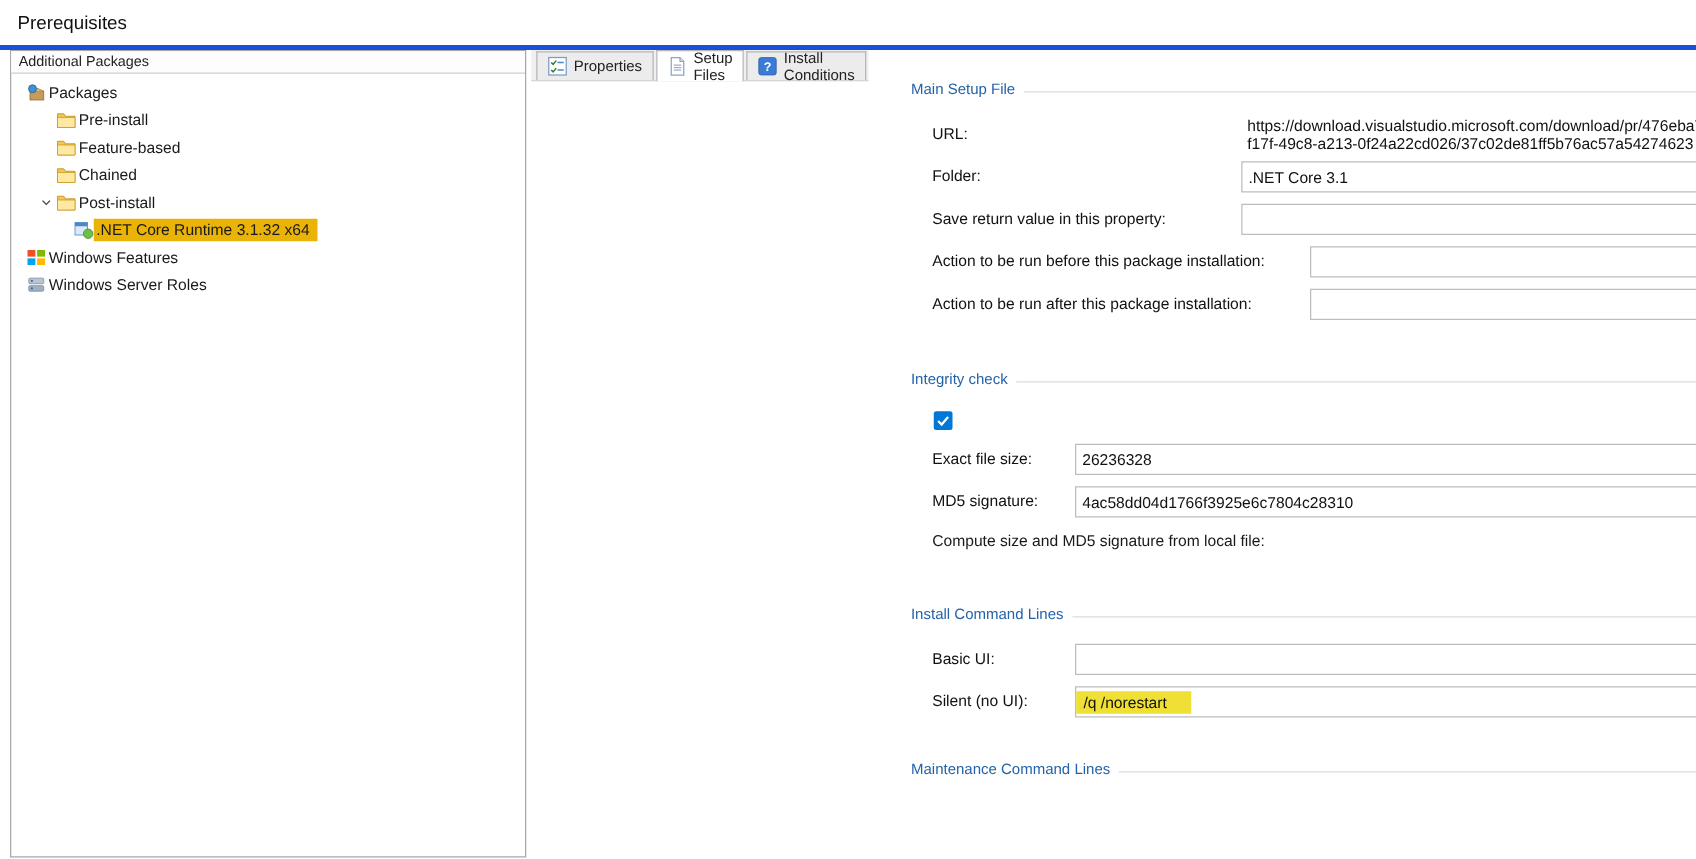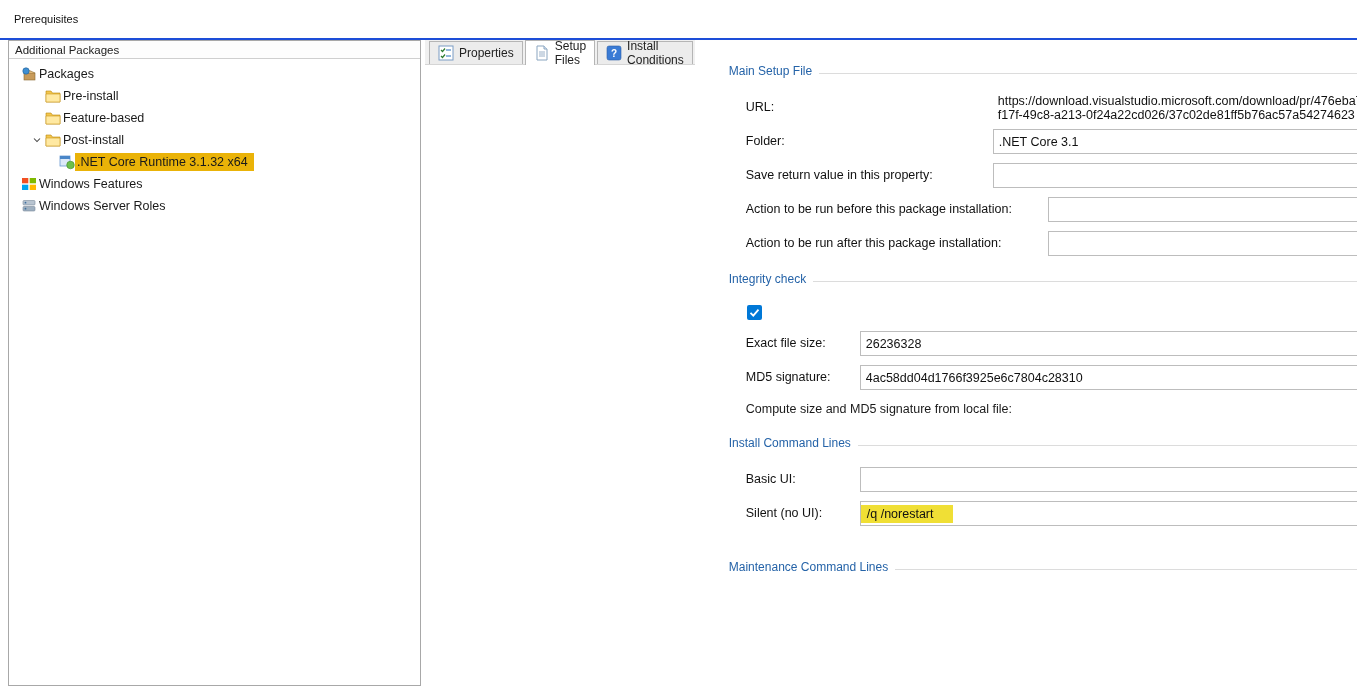--- a/index.html
+++ b/index.html
@@ -1,20 +1,20 @@
 <!DOCTYPE html>
 <html><head>
 <meta charset="utf-8">
 <style>
   html,body{margin:0;padding:0;}
   body{width:1357px;height:687px;overflow:hidden;background:#fff;
        font-family:"Liberation Sans",sans-serif;color:#1a1a1a;position:relative;}
 
-  .titlebar{height:40px;box-sizing:border-box;border-bottom:2px solid #1d4ed8;
-            display:flex;align-items:center;padding-left:14px;font-size:11px;color:#111;}
+  .titlebar{height:40px;box-sizing:border-box;border-bottom:4px solid #1d4ed8;
+            display:flex;align-items:center;padding-left:14px;font-size:15px;color:#111;}
 
   .main{display:flex;height:646px;padding-left:8px;box-sizing:border-box;}
 
   
   .sidebar{width:413px;flex:0 0 413px;border:1px solid #a8a8a8;box-sizing:border-box;background:#fff;}
   .sidebar-header{height:18px;box-sizing:border-box;border-bottom:1px solid #cfcfcf;background:#fdfdfd;
                   font-size:11.5px;display:flex;align-items:center;padding-left:6px;color:#222;}
   .tree{padding-top:4px;}
   .trow{display:flex;align-items:center;height:22px;font-size:12.5px;white-space:nowrap;cursor:default;}
   .trow .rc{display:flex;align-items:center;gap:5px;padding:2px 6px 2px 2px;}
@@ -35,21 +35,21 @@
   .tab{display:flex;align-items:center;gap:5px;height:23px;box-sizing:border-box;padding:0 8px;
        font-size:12px;background:#ececec;border:1px solid #b5b5b5;border-bottom:none;margin-right:2px;
        color:#222;cursor:default;}
   .tab.active{background:#fff;height:25px;margin-bottom:-1px;}
   .tabicon{width:16px;height:16px;}
   .tabicon svg{width:16px;height:16px;display:block;}
 
   .content{flex:1;background:#fff;padding-left:34px;box-sizing:border-box;}
   h2.sec{display:flex;align-items:center;font-size:12px;font-weight:400;color:#2563a8;margin:24px 0 12px 0;}
   h2.sec .rule{flex:1;height:1px;background:#dcdcdc;margin-left:7px;position:relative;top:2px;}
-  h2.sec.gap-lg{margin-top:12px;}
+  h2.sec.gap-lg{margin-top:36px;}
   h2.sec.gap-xl{margin-top:30px;}
 
   .frow{position:relative;height:34px;display:flex;align-items:center;font-size:12.5px;}
   .frow label{margin-left:17px;color:#111;}
   .field{position:absolute;top:5px;height:25px;box-sizing:border-box;right:-30px;
          border:1px solid #bdbdbd;background:#fff;font-size:12.5px;color:#111;
          padding:0 0 0 5px;margin:0;outline:none;font-family:"Liberation Sans",sans-serif;}
   div.field{display:flex;align-items:center;}
   .field.borderless{border:none;background:transparent;}
   .in-a{left:264px;}
@@ -109,20 +109,31 @@
           <svg viewBox="0 0 16 16">
               <path d="M1 3h5l1.5 2H15v9H1z" fill="#f3c64f" stroke="#b8860b" stroke-width="0.6"></path>
               <path d="M1 6h14v8H1z" fill="#ffe9a2" stroke="#c9971c" stroke-width="0.6"></path>
             </svg>
         </span>
         <span class="rc">
             <span>Feature-based</span>
           </span>
       </div>
 
+      <div class="trow lvl1">
+        <span class="ticon">
+          <svg viewBox="0 0 16 16">
+              <path d="M1 3h5l1.5 2H15v9H1z" fill="#f3c64f" stroke="#b8860b" stroke-width="0.6"></path>
+              <path d="M1 6h14v8H1z" fill="#ffe9a2" stroke="#c9971c" stroke-width="0.6"></path>
+            </svg>
+        </span>
+        <span class="rc">
+            <span>Chained</span>
+          </span>
+      </div>
 
       <div class="trow haschev">
         <span class="chev">
           <svg viewBox="0 0 16 16">
               <path d="M4 6l4 4 4-4" stroke="#404040" stroke-width="1.4" fill="none"></path>
             </svg>
         </span>
         <span class="ticon">
           <svg viewBox="0 0 16 16">
               <path d="M1 3h5l1.5 2H15v9H1z" fill="#f3c64f" stroke="#b8860b" stroke-width="0.6"></path>

